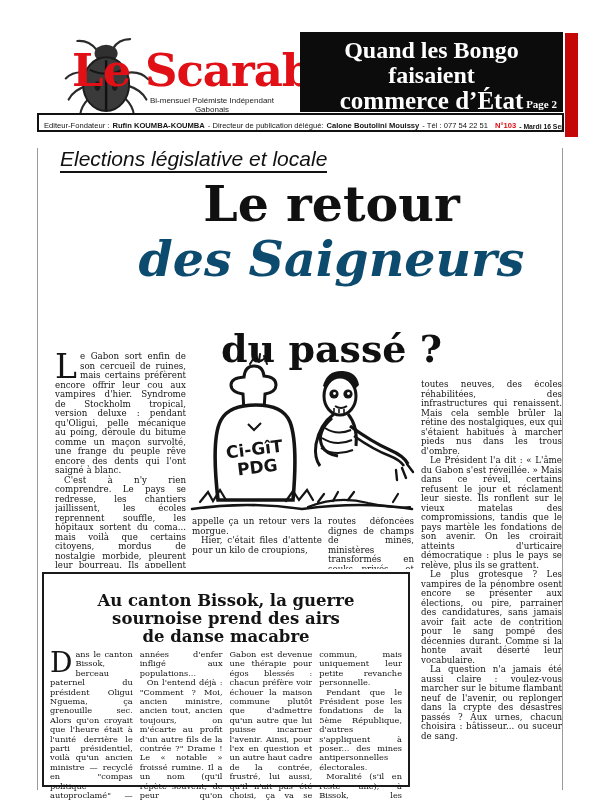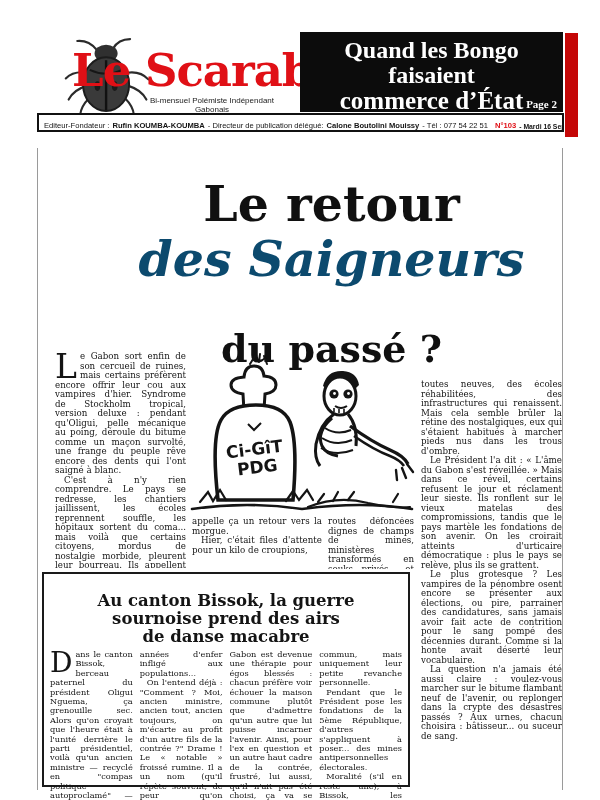--- a/index.html
+++ b/index.html
@@ -96,20 +96,23 @@
     <span class="b">Calone Boutolini Mouissy</span>
     <span>- Tél : 077 54 22 51</span>
     <span class="issue">N°103</span>
     <span class="date">- Mardi 16 Septembre 2025 -</span>
 
   </div>
 
   <div class="rule-v" style="left:37px"></div>
   <div class="rule-v" style="left:562px"></div>
 
+  <div class="kicker">
+    <span>Elections législative et locale</span>
+  </div>
   <div class="headline">
     <div class="h1l">Le retour</div>
     <div class="h2l">des Saigneurs</div>
     <div class="h3l">du passé ?</div>
   </div>
 
   <svg class="cartoon" viewBox="0 0 228 160">
     <g stroke="#141414" stroke-width="2" fill="none" stroke-linecap="round">
       <path d="M62 12 l5 -8"></path>
         <path d="M71 10 l1 -8"></path>

